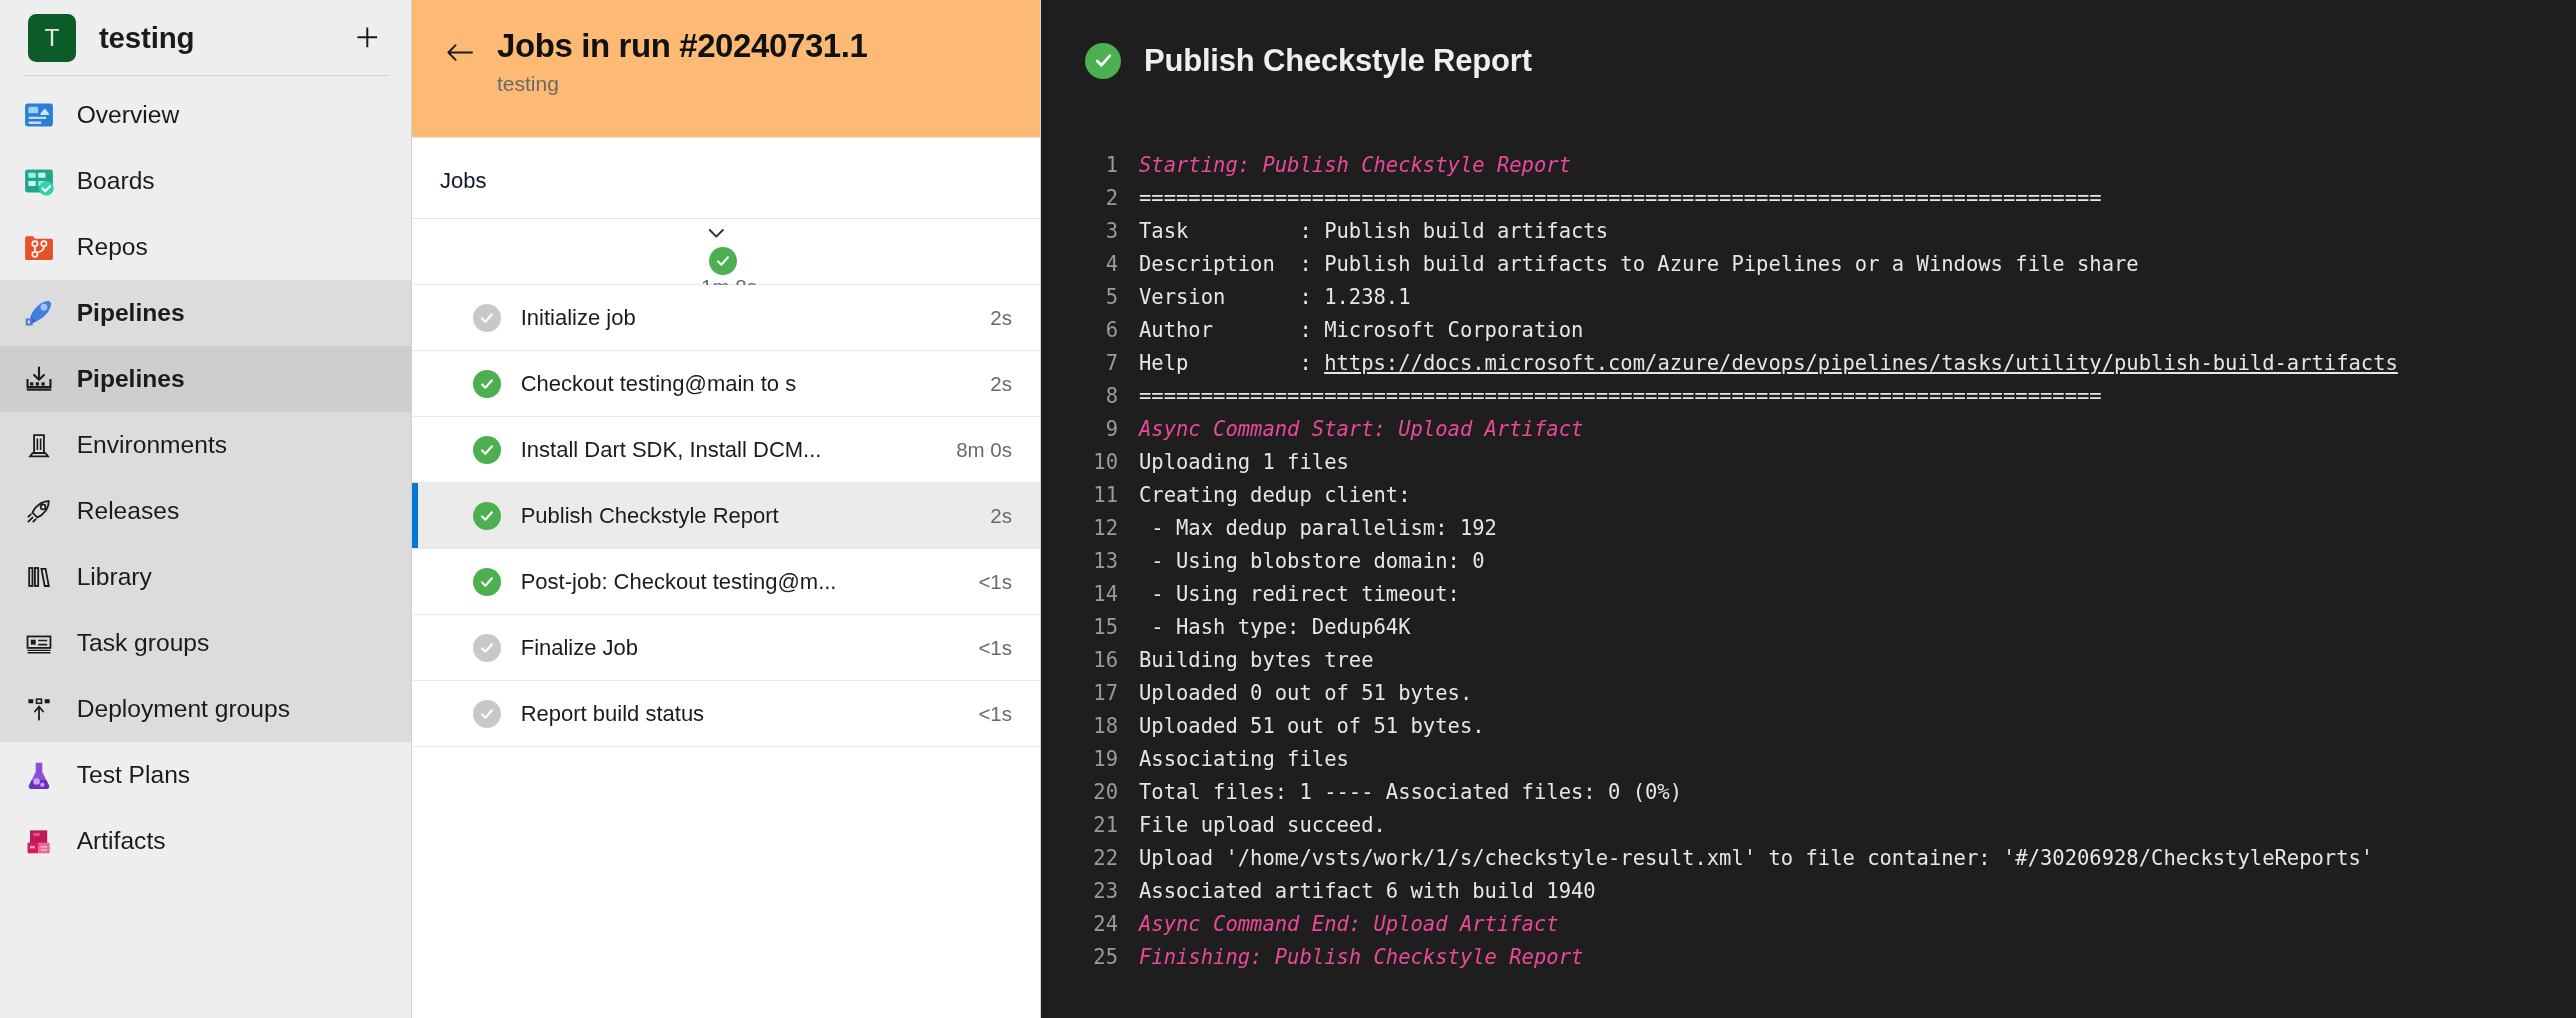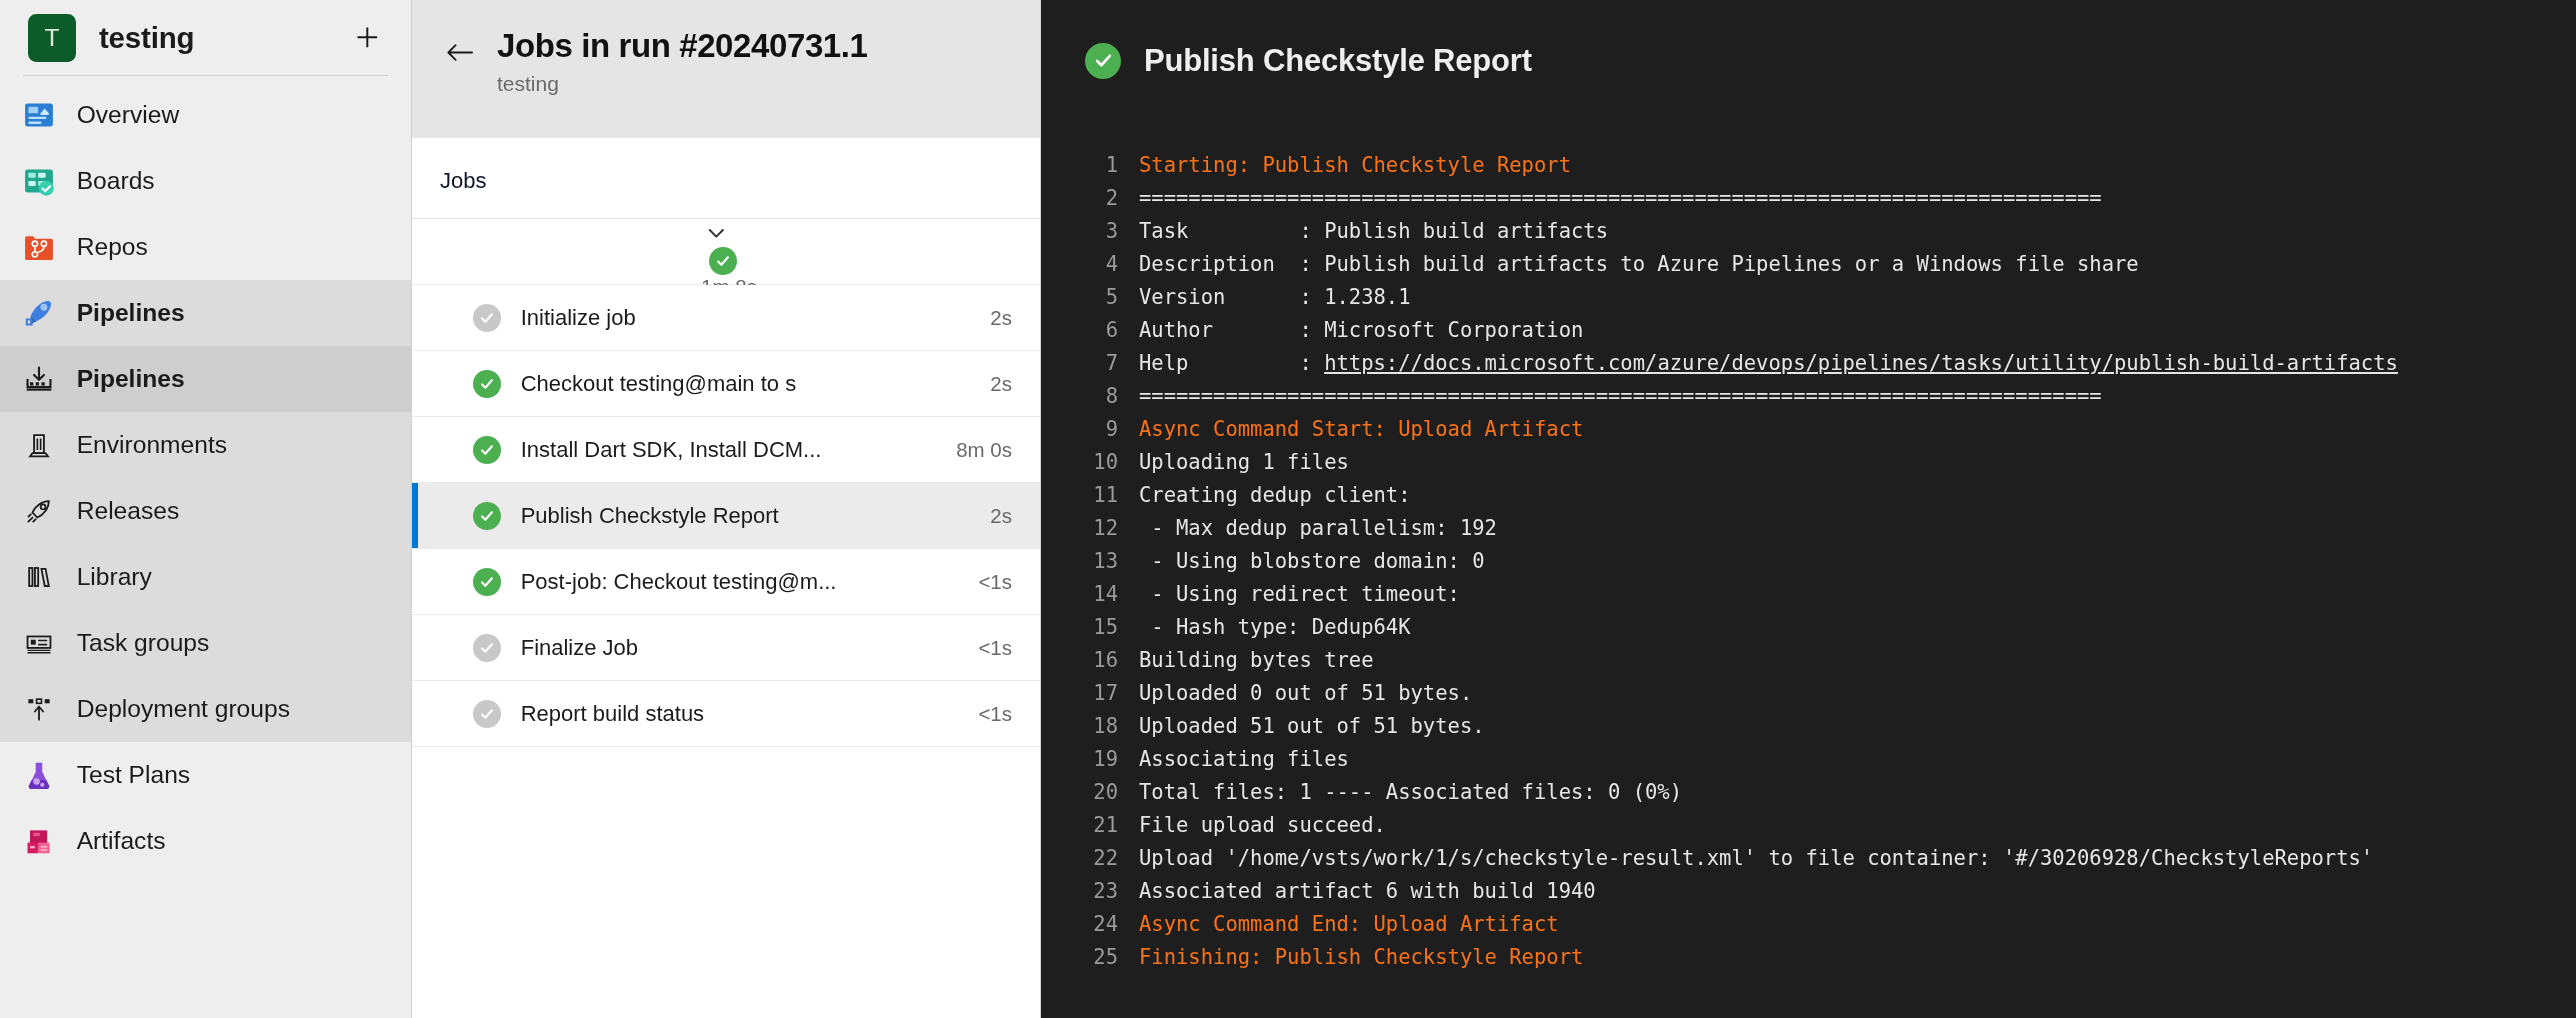--- a/index.html
+++ b/index.html
@@ -80,21 +80,21 @@
 
   
   .jobs-panel {
     width: 629px; flex: 0 0 629px;
     height: 100%;
     background: #ffffff;
     border-right: 0.8px solid #d6d6d6;
     display: flex; flex-direction: column;
   }
   .jobs-header {
-    background: #e5e5e5;
+    background: #fdba74;
     height: 138px;
     padding: 28px 0 0 28px;
     border-bottom: 0.8px solid #e4e4e4;
     display: flex;
   }
   .back-arrow {
     width: 39px; height: 39px;
     flex: 0 0 39px;
     display: flex; align-items: center; justify-content: center;
     cursor: pointer; color: #1b1b1b;
@@ -184,21 +184,21 @@
   }
   .log-line { display: flex; white-space: pre; }
   .ln {
     width: 98px; flex: 0 0 98px;
     text-align: right;
     color: #9a9a9a;
     padding-right: 21px;
     user-select: none;
   }
   .lt { white-space: pre; }
-  .lt.green { color: #f97316; }
+  .lt.green { color: #ec4899; font-style: italic; }
   .lt a.loglink { color: #e6e6e6; text-decoration: underline; }
 </style>
 </head>
 <body>
 
 <div class="app">
 
   <div class="sidebar">
     <div class="project-header">
       <div class="project-avatar">T</div>

